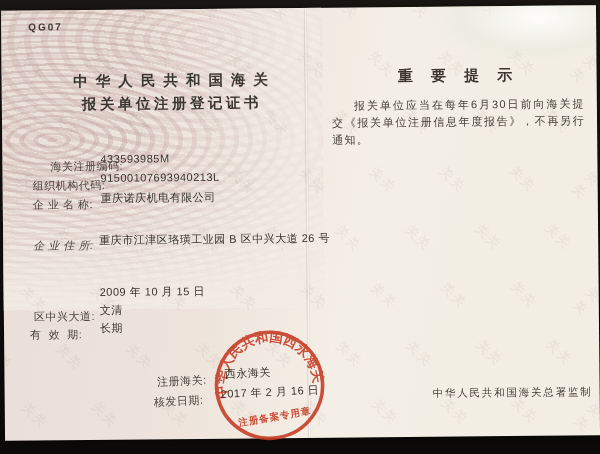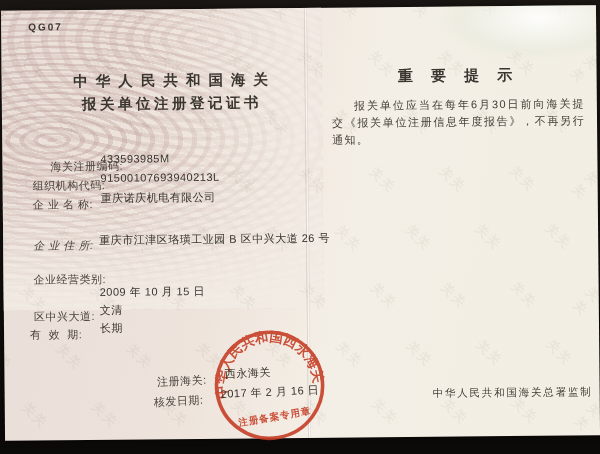--- a/index.html
+++ b/index.html
@@ -151,21 +151,20 @@
 
     <div class="abs flabel txt-layer" style="left:30px;top:168px;">组织机构代码:</div>
     <div class="abs fvalue txt-layer" style="left:98px;top:162px;">91500107693940213L</div>
 
     <div class="abs flabel txt-layer" style="left:30px;top:187px;">企 业 名 称:</div>
     <div class="abs fvalue txt-layer" style="left:98px;top:181px;">重庆诺庆机电有限公司</div>
 
     <div class="abs flabel txt-layer" style="left:30px;top:228px;font-style:italic;">企 业 住 所:</div>
     <div class="abs fvalue txt-layer" style="left:96px;top:223px;">重庆市江津区珞璜工业园 B 区中兴大道 26 号</div>
 
-    <div class="abs flabel txt-layer" style="left:30px;top:262px;">企业经营类别:</div>
 
     <div class="abs fvalue txt-layer" style="left:96px;top:275px;">2009 年 10 月 15 日</div>
 
     <div class="abs flabel txt-layer" style="left:30px;top:299px;">区中兴大道:</div>
     <div class="abs fvalue txt-layer" style="left:96px;top:293px;">文清</div>
 
     <div class="abs flabel txt-layer" style="left:26px;top:317px;">有  效  期:</div>
     <div class="abs fvalue txt-layer" style="left:96px;top:311px;">长期</div>
 
     <div class="abs issue-block txt-layer" style="left:148px;top:356px;width:200px;">

